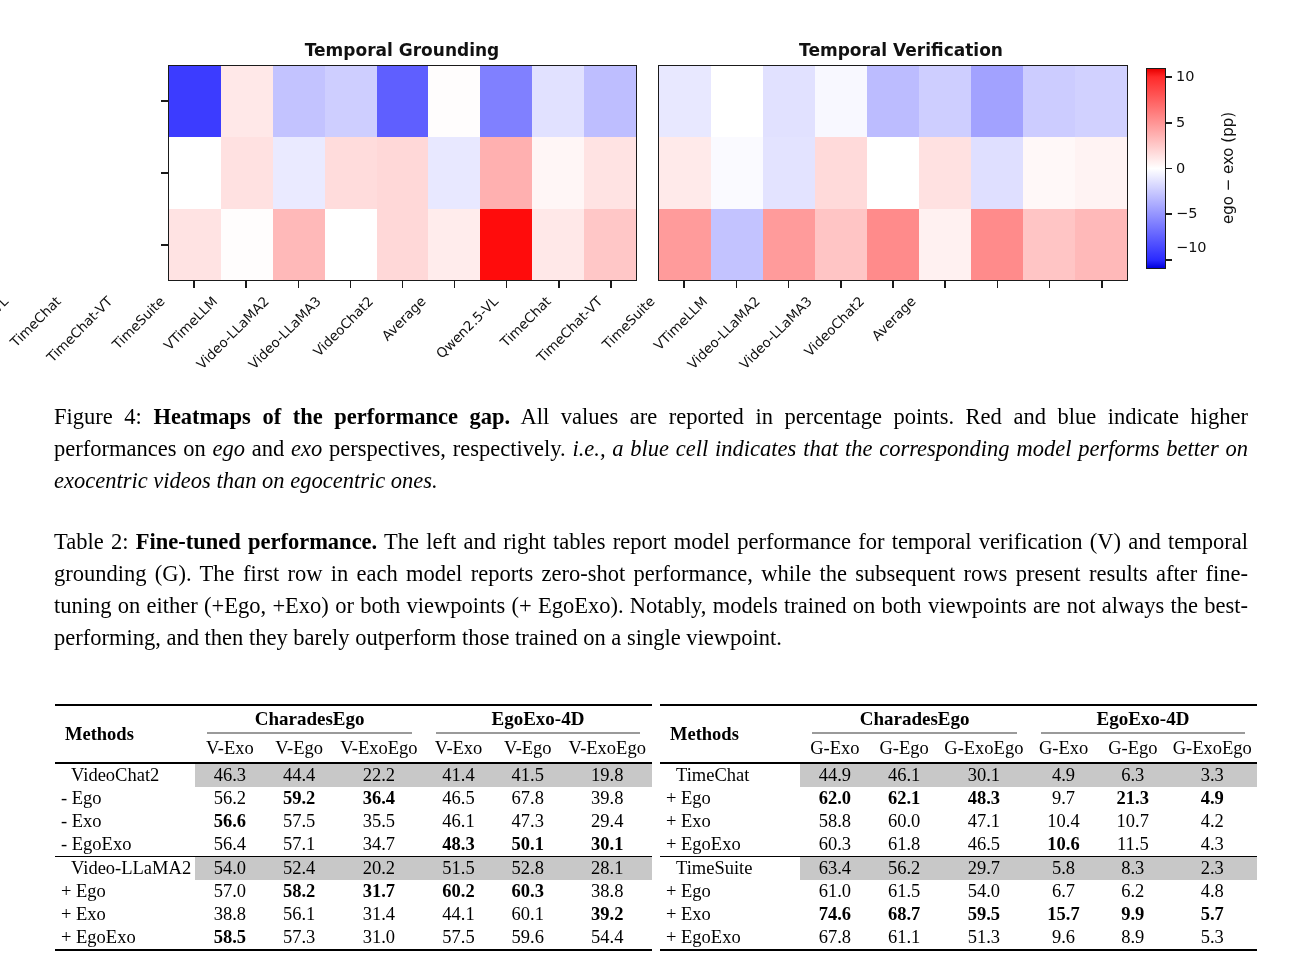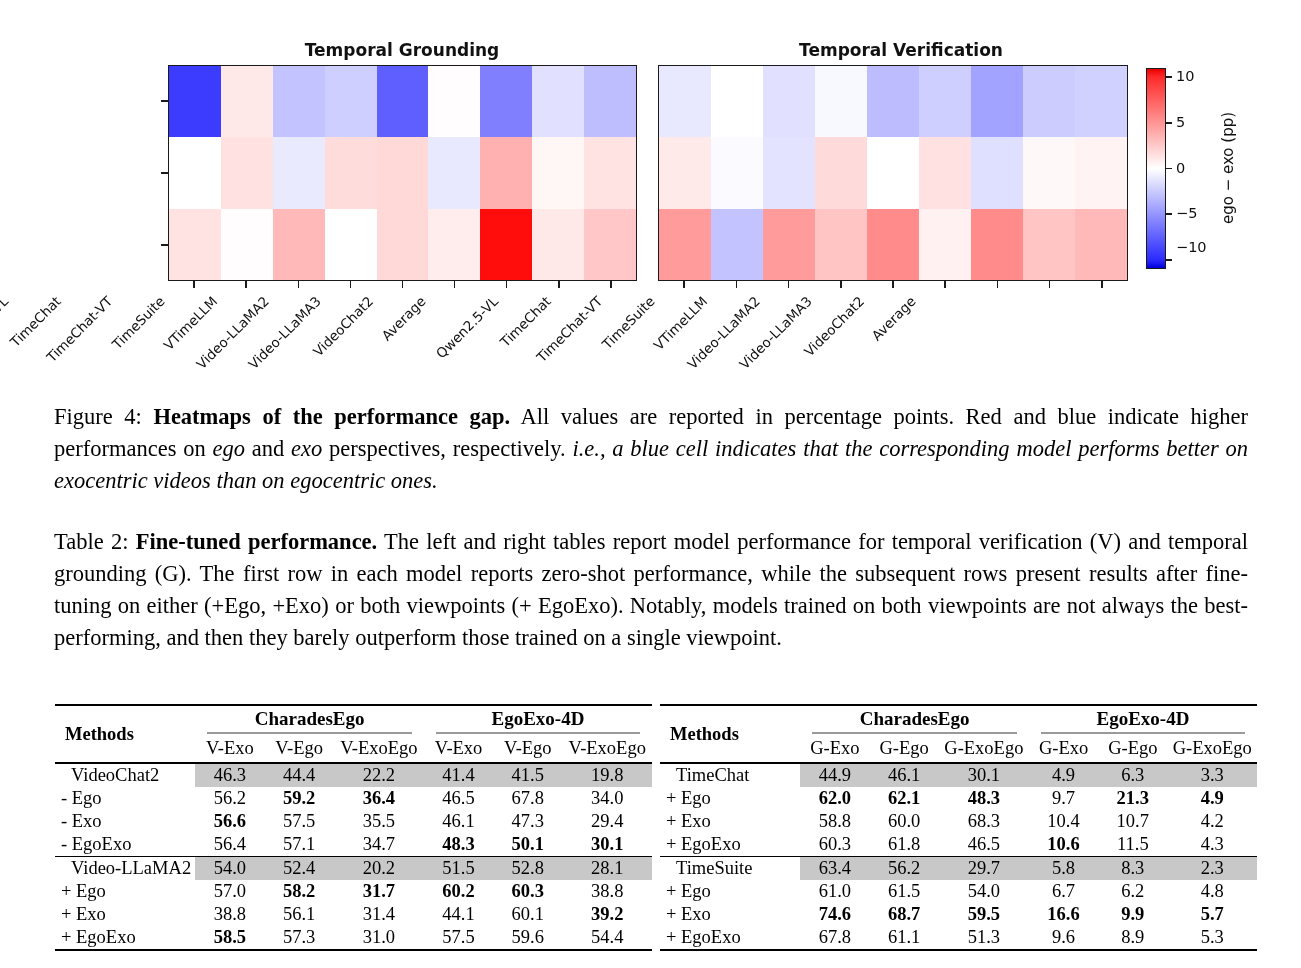--- a/index.html
+++ b/index.html
@@ -225,21 +225,21 @@
           <td class="val hl">41.5</td>
           <td class="val hl">19.8</td>
         </tr>
         <tr>
           <td class="method">- Ego</td>
           <td class="val">56.2</td>
           <td class="val b">59.2</td>
           <td class="val b">36.4</td>
           <td class="val">46.5</td>
           <td class="val">67.8</td>
-          <td class="val">34.0</td>
+          <td class="val">39.8</td>
         </tr>
         <tr>
           <td class="method">- Exo</td>
           <td class="val b">56.6</td>
           <td class="val">57.5</td>
           <td class="val">35.5</td>
           <td class="val">46.1</td>
           <td class="val">47.3</td>
           <td class="val">29.4</td>
         </tr>
@@ -341,21 +341,21 @@
           <td class="val b">62.1</td>
           <td class="val b">48.3</td>
           <td class="val">9.7</td>
           <td class="val b">21.3</td>
           <td class="val b">4.9</td>
         </tr>
         <tr>
           <td class="method">+ Exo</td>
           <td class="val">58.8</td>
           <td class="val">60.0</td>
-          <td class="val">68.3</td>
+          <td class="val">47.1</td>
           <td class="val">10.4</td>
           <td class="val">10.7</td>
           <td class="val">4.2</td>
         </tr>
         <tr>
           <td class="method">+ EgoExo</td>
           <td class="val">60.3</td>
           <td class="val">61.8</td>
           <td class="val">46.5</td>
           <td class="val b">10.6</td>
@@ -380,21 +380,21 @@
           <td class="val">54.0</td>
           <td class="val">6.7</td>
           <td class="val">6.2</td>
           <td class="val">4.8</td>
         </tr>
         <tr>
           <td class="method">+ Exo</td>
           <td class="val b">74.6</td>
           <td class="val b">68.7</td>
           <td class="val b">59.5</td>
-          <td class="val b">16.6</td>
+          <td class="val b">15.7</td>
           <td class="val b">9.9</td>
           <td class="val b">5.7</td>
         </tr>
         <tr>
           <td class="method">+ EgoExo</td>
           <td class="val">67.8</td>
           <td class="val">61.1</td>
           <td class="val">51.3</td>
           <td class="val">9.6</td>
           <td class="val">8.9</td>

